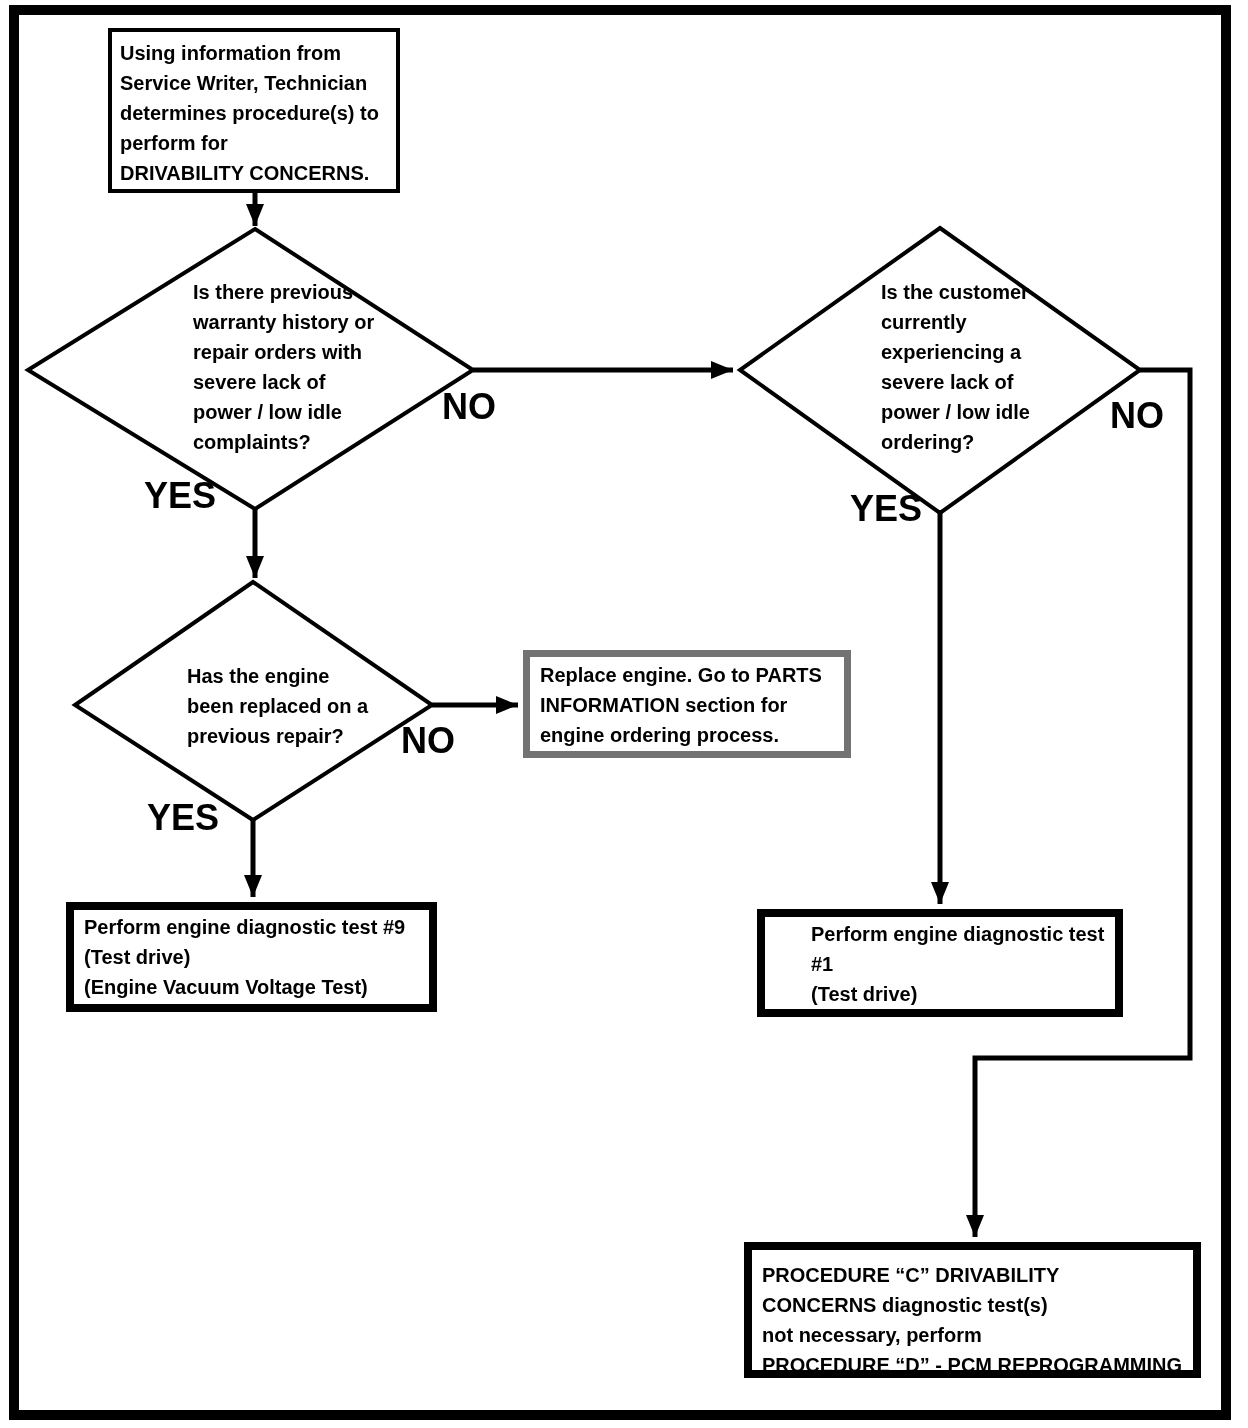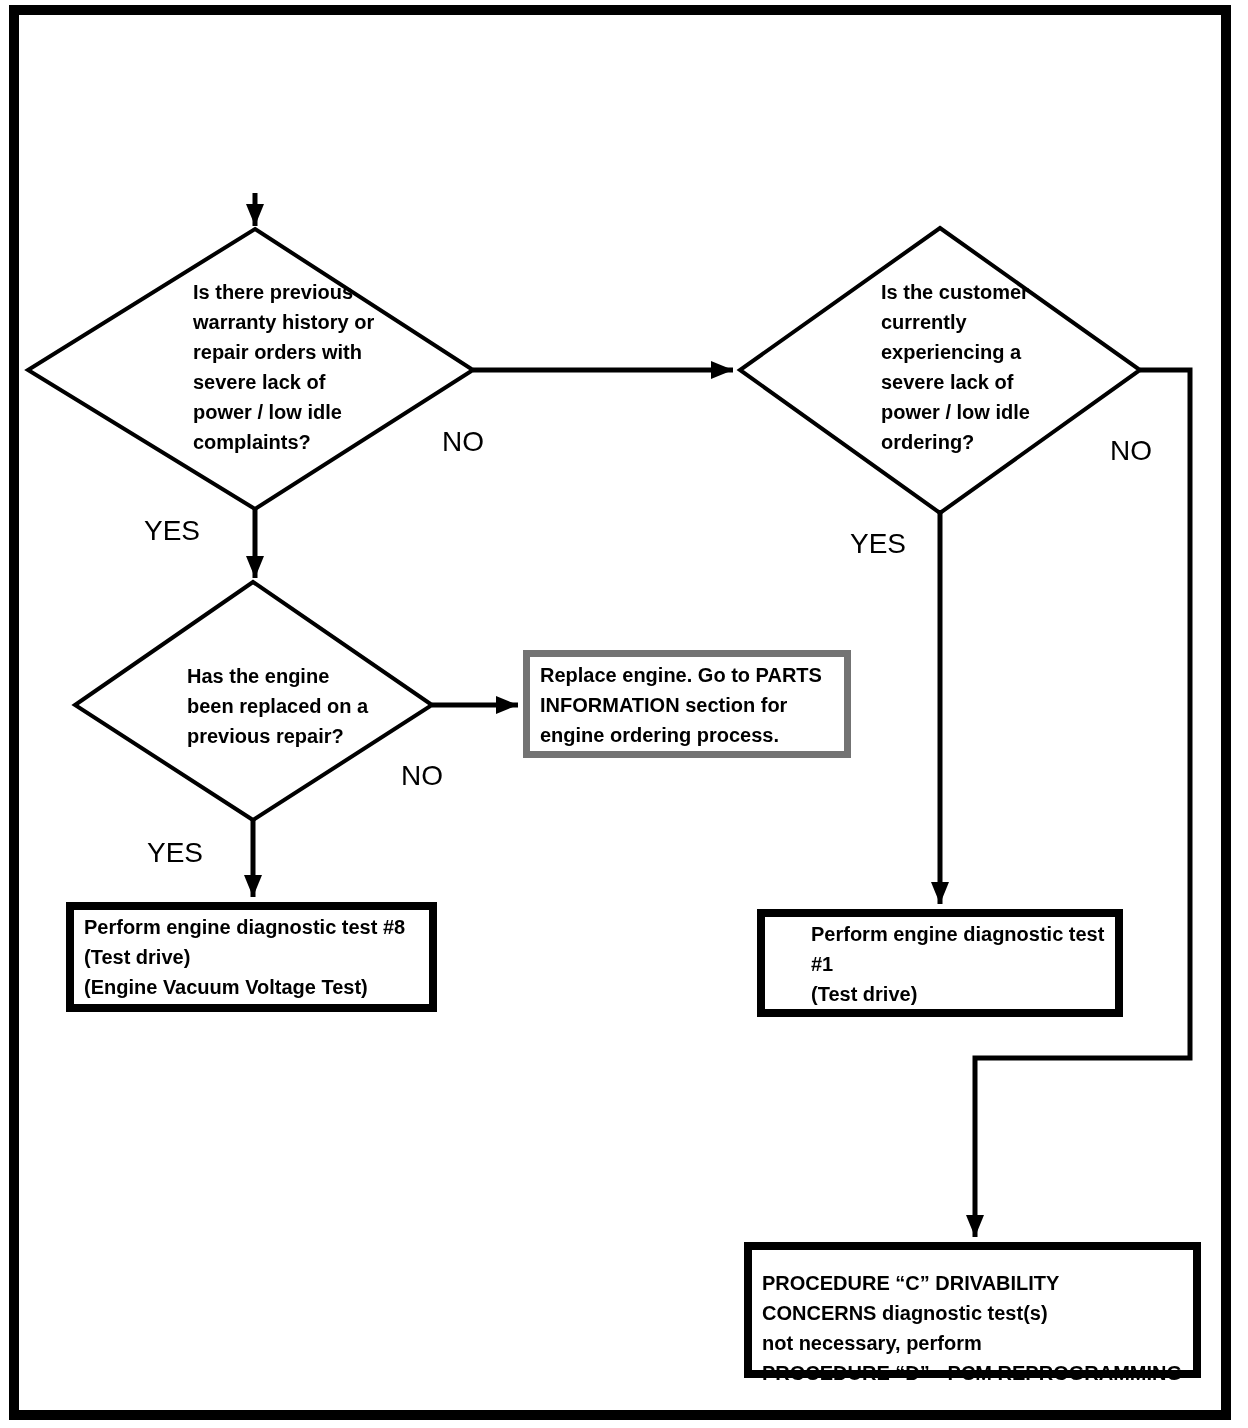--- a/index.html
+++ b/index.html
@@ -31,24 +31,23 @@
     position:absolute;
     font-weight:700;
     font-size:20px;
     line-height:30px;
     white-space:pre-line;
     text-align:left;
     margin-left:17px;
   }
   .yn{
     position:absolute;
-    font-weight:400;
-    font-size:28px;
+    font-weight:700;
+    font-size:36px;
     line-height:30px;
-    margin-top:35px;
   }
 </style>
 </head>
 <body>
 
 <div class="page">
 
   <svg class="lines" viewBox="0 0 1248 1428" xmlns="http://www.w3.org/2000/svg">
     <defs>
       <marker id="arw" markerUnits="userSpaceOnUse" markerWidth="26" markerHeight="22" refX="22" refY="9" orient="auto">
@@ -64,40 +63,47 @@
 
     <path d="M255,193 L255,226" fill="none" stroke="#000" stroke-width="5" marker-end="url(#arw)"></path>
     <path d="M473,370 L733,370" fill="none" stroke="#000" stroke-width="5" marker-end="url(#arw)"></path>
     <path d="M255,509 L255,578" fill="none" stroke="#000" stroke-width="5" marker-end="url(#arw)"></path>
     <path d="M432,705 L518,705" fill="none" stroke="#000" stroke-width="5" marker-end="url(#arw)"></path>
     <path d="M253,820 L253,897" fill="none" stroke="#000" stroke-width="5" marker-end="url(#arw)"></path>
     <path d="M940,513 L940,904" fill="none" stroke="#000" stroke-width="5" marker-end="url(#arw)"></path>
     <path d="M1140,370 L1190,370 L1190,1058 L975,1058 L975,1237" fill="none" stroke="#000" stroke-width="5" marker-end="url(#arw)"></path>
   </svg>
 
+  <div class="box thin" style="left:108px;top:28px;width:292px;height:165px;">
+    <div class="box-text">Using information from
+Service Writer, Technician
+determines procedure(s) to
+perform for
+DRIVABILITY CONCERNS.</div>
+  </div>
 
   <div class="box med" style="left:523px;top:650px;width:328px;height:108px;">
     <div class="box-text" style="padding:3px 10px;">Replace engine. Go to PARTS
 INFORMATION section for
 engine ordering process.</div>
   </div>
 
   <div class="box thick" style="left:66px;top:902px;width:371px;height:110px;">
-    <div class="box-text" style="padding:2px 10px;">Perform engine diagnostic test #8
+    <div class="box-text" style="padding:2px 10px;">Perform engine diagnostic test #9
 (Test drive)
 (Engine Vacuum Voltage Test)</div>
   </div>
 
   <div class="box thick" style="left:757px;top:909px;width:366px;height:108px;">
     <div class="box-text" style="padding:2px 6px;margin-left:40px;">Perform engine diagnostic test #1
 (Test drive)</div>
   </div>
 
   <div class="box thick" style="left:744px;top:1242px;width:457px;height:136px;">
-    <div class="box-text" style="padding:18px 10px;">PROCEDURE “C” DRIVABILITY
+    <div class="box-text" style="padding:10px 10px;">PROCEDURE “C” DRIVABILITY
 CONCERNS diagnostic test(s)
 not necessary, perform
 PROCEDURE “D” - PCM REPROGRAMMING</div>
   </div>
 
   <div class="dtext" style="left:176px;top:277px;width:280px;">Is there previous
 warranty history or
 repair orders with
 severe lack of
 power / low idle

